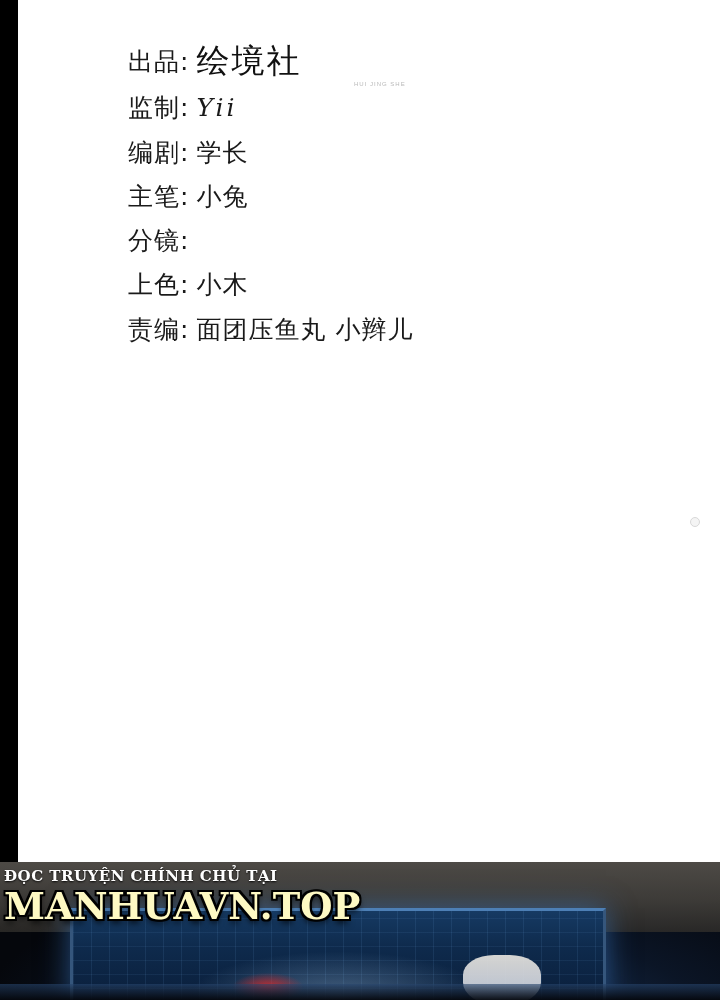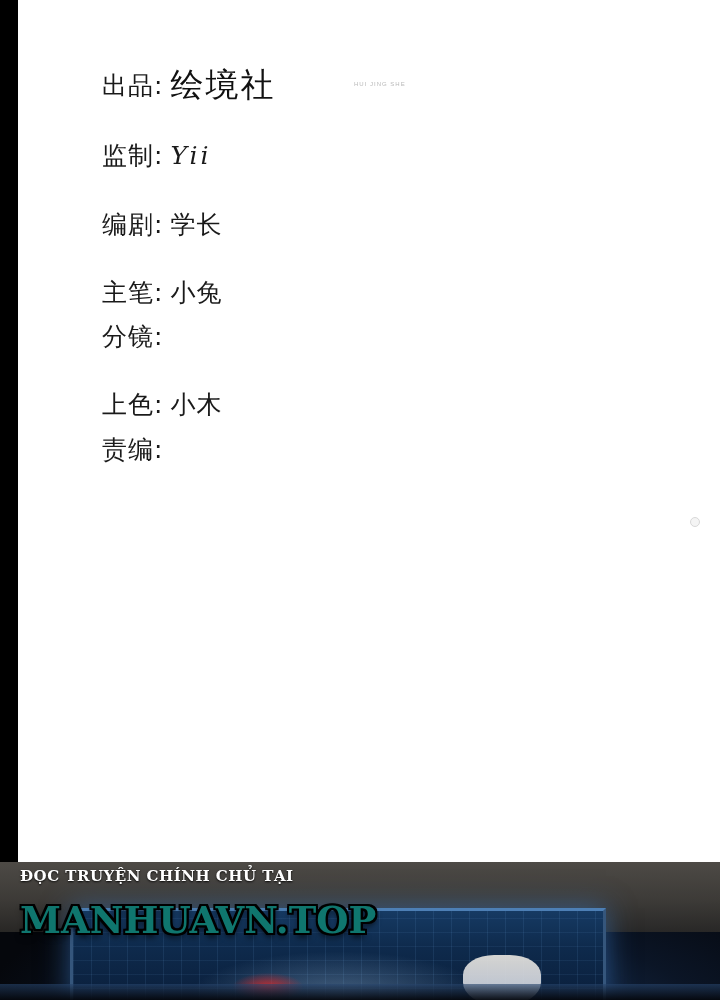--- a/index.html
+++ b/index.html
@@ -39,21 +39,21 @@
     position: absolute;
     left: 0;
     top: 38px;
     width: 702px;
   }
 
   .credit-row {
     display: flex;
     align-items: baseline;
     margin-bottom: 13px;
-    padding-left: 84px;
+    padding-left: 110px;
   }
 
   .credit-label {
     font-size: 25px;
     color: #1a1a1a;
     letter-spacing: 1px;
     line-height: 1.25;
     white-space: nowrap;
   }
 
@@ -63,21 +63,20 @@
     margin: 0 2px 0 0;
   }
 
   .credit-value {
     font-size: 25px;
     color: #1a1a1a;
     letter-spacing: 1px;
     line-height: 1.25;
     white-space: nowrap;
     margin-left: 6px;
-    margin-top: 24px;
   }
 
   
   .row-studio .credit-value {
     font-family: "DejaVu Serif", "Liberation Serif", serif;
     font-size: 33px;
     font-weight: normal;
     color: #111111;
     letter-spacing: 2px;
     position: relative;
@@ -196,40 +195,40 @@
     height: 16px;
     background: linear-gradient(180deg, rgba(40,70,110,0.6), rgba(5,8,14,0.95));
   }
 
   .banner-text-wrap {
     position: absolute;
     left: 0;
     top: 0;
     width: 608px;
     text-align: left;
-    padding-left: 20px;
+    padding-left: 4px;
     box-sizing: border-box;
   }
   .banner-sub {
     margin-top: 5px;
     font-family: "DejaVu Serif", "Liberation Serif", serif;
     font-weight: bold;
     font-size: 15px;
     color: #ffffff;
     letter-spacing: 0.5px;
     text-shadow: 0 1px 2px rgba(0,0,0,0.9);
     white-space: nowrap;
   }
   .banner-main {
-    margin-top: 16px;
+    margin-top: 2px;
     font-family: "DejaVu Serif", "Liberation Serif", serif;
     font-weight: bold;
     font-size: 37px;
     line-height: 1.05;
-    color: #0f766e;
+    color: #fef9c3;
     letter-spacing: 0px;
     text-shadow:
       -2px 0 0 #000, 2px 0 0 #000, 0 -2px 0 #000, 0 2px 0 #000,
       -2px -2px 0 #000, 2px -2px 0 #000, -2px 2px 0 #000, 2px 2px 0 #000,
       0 4px 6px rgba(0,0,0,0.8);
     white-space: nowrap;
   }
 </style>
 </head>
 <body>
@@ -272,20 +271,21 @@
 
     <div class="credit-row">
       <span class="credit-label">上色</span>
       <span class="credit-colon">:</span>
       <span class="credit-value">小木</span>
     </div>
 
     <div class="credit-row">
       <span class="credit-label">责编</span>
       <span class="credit-colon">:</span>
+      <span class="credit-value">面团压鱼丸  小辫儿</span>
     </div>
 
   </div>
 
   <div class="dot-artifact"></div>
 </div>
 
 <div class="bottom-banner">
   <div class="banner-bg">
     <div class="banner-wall"></div>

